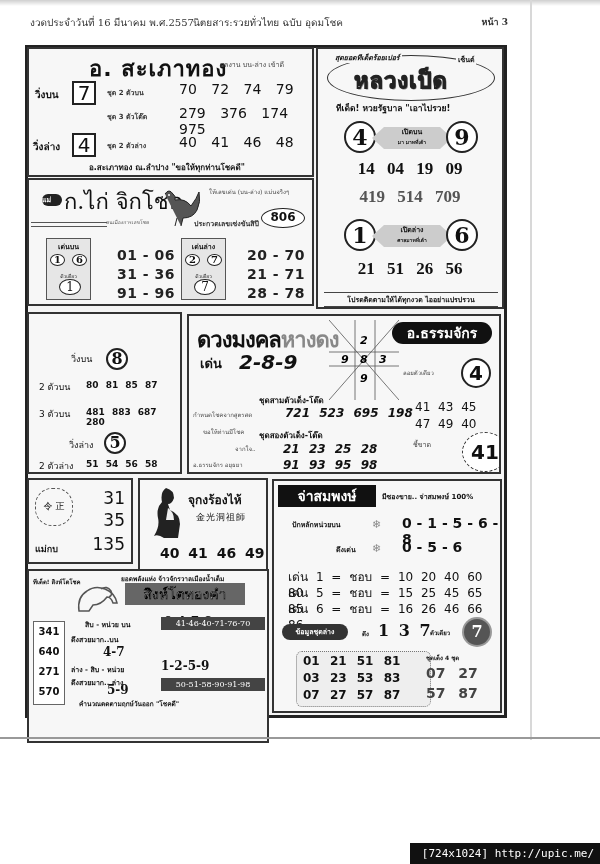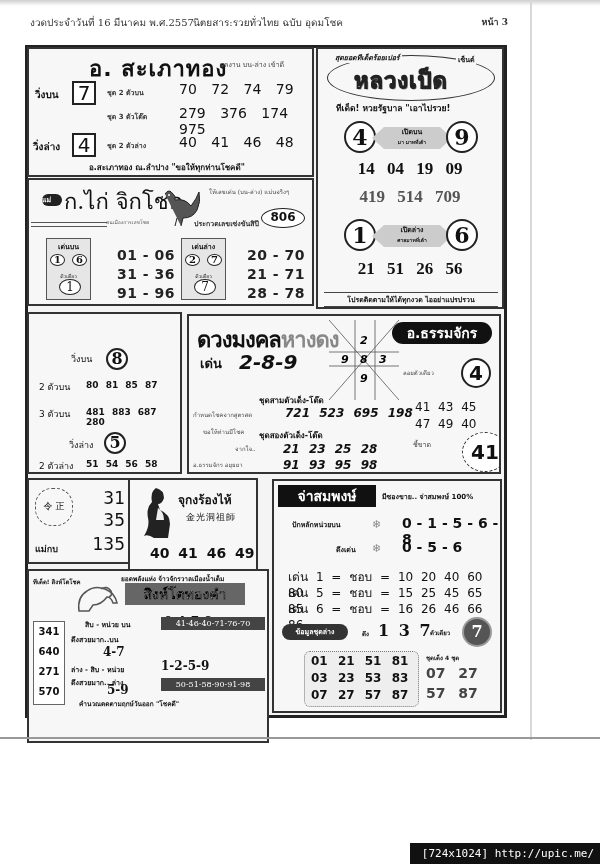--- a/index.html
+++ b/index.html
@@ -84,40 +84,40 @@
   #p5 .khad { position: absolute; left: 224px; top: 123px; font-size: 7px; color: #444; }
   #p5 .star { position: absolute; left: 273px; top: 116px; width: 46px; height: 40px; border: 1.5px dashed #333; border-radius: 50%; background: #fff; font-size: 20px; font-weight: bold; text-align: center; line-height: 38px; }
 
   
   #p6 { left: 27px; top: 478px; width: 106px; height: 86px; }
   #p6 .logo { position: absolute; left: 6px; top: 8px; width: 38px; height: 38px; border: 1px dashed #555; border-radius: 45%; font-size: 9px; text-align: center; line-height: 34px; font-family: "DejaVu Serif", serif; }
   #p6 .n { position: absolute; right: 6px; font-size: 17px; text-align: right; }
   #p6 .lbl { position: absolute; left: 6px; top: 62px; font-size: 9px; font-weight: bold; }
 
   
-  #p7 { left: 128px; top: 478px; width: 130px; height: 111px; padding-left: 36px; }
+  #p7 { left: 138px; top: 478px; width: 130px; height: 111px; padding-left: 36px; }
   #p7 .fig { position: absolute; left: 6px; top: 6px; width: 38px; height: 56px; }
   #p7 .title { position: absolute; left: 48px; top: 10px; font-size: 12px; font-weight: bold; }
   #p7 .cn { position: absolute; left: 56px; top: 31px; font-size: 9px; font-family: "DejaVu Serif", serif; letter-spacing: 1px; }
   #p7 .nums { position: absolute; left: 20px; top: 65px; font-size: 14px; font-weight: bold; word-spacing: 4px; }
 
   
   #p8 { left: 272px; top: 479px; width: 230px; height: 234px; }
   #p8 .title { position: absolute; left: 4px; top: 4px; width: 98px; height: 22px; background: #111; color: #fff; font-size: 14px; font-weight: bold; text-align: center; line-height: 22px; }
   #p8 .sub { position: absolute; left: 108px; top: 10px; font-size: 7px; font-weight: bold; }
   #p8 .lbl { position: absolute; font-size: 7px; font-weight: bold; }
   #p8 .snow { position: absolute; font-size: 11px; color: #888; }
   #p8 .big { position: absolute; font-size: 14px; font-weight: bold; }
   #p8 .row { position: absolute; left: 14px; font-size: 12px; word-spacing: 4px; }
   #p8 .pill { position: absolute; left: 8px; top: 143px; width: 66px; height: 16px; background: #333; color: #fff; border-radius: 8px; font-size: 7px; font-weight: bold; text-align: center; line-height: 16px; }
   #p8 .tang { position: absolute; left: 88px; top: 148px; font-size: 6px; font-weight: bold; }
   #p8 .tri { position: absolute; left: 104px; top: 140px; font-size: 16px; font-weight: bold; font-family: "DejaVu Serif", serif; word-spacing: 4px; }
   #p8 .single-lbl { position: absolute; left: 156px; top: 147px; font-size: 6px; font-weight: bold; }
   #p8 .burst { position: absolute; left: 190px; top: 138px; width: 26px; height: 26px; background: #555; color: #fff; border-radius: 50%; font-size: 16px; font-weight: bold; text-align: center; line-height: 26px; font-family: "DejaVu Serif", serif; box-shadow: 0 0 0 2px #999; }
-  #p8 .grid { position: absolute; left: 22px; top: 170px; width: 115px; height: 56px; border: 1px dotted #777; border-radius: 6px; background: #eee; margin-left: 8px; }
+  #p8 .grid { position: absolute; left: 22px; top: 170px; width: 135px; height: 56px; border: 1px dotted #777; border-radius: 6px; background: #eee; }
   #p8 .grid div { font-size: 12px; font-weight: bold; word-spacing: 6px; line-height: 16px; padding-left: 6px; padding-top: 1px; }
   #p8 .set4lbl { position: absolute; left: 152px; top: 172px; font-size: 6px; font-weight: bold; }
   #p8 .set4 { position: absolute; left: 152px; font-size: 14px; font-weight: bold; color: #444; word-spacing: 8px; }
 
   
   #p9 { left: 27px; top: 569px; width: 242px; height: 174px; }
   #p9 .top { position: absolute; left: 4px; top: 6px; font-size: 6px; font-weight: bold; }
   #p9 .top2 { position: absolute; left: 92px; top: 3px; font-size: 6.5px; font-weight: bold; }
   #p9 .lion { position: absolute; left: 46px; top: 12px; width: 46px; height: 32px; }
   #p9 .title { position: absolute; left: 96px; top: 12px; width: 120px; height: 22px; background: #666; color: #fff; font-size: 14px; font-weight: bold; text-align: center; line-height: 22px; -webkit-text-stroke: 0.3px #000; }

